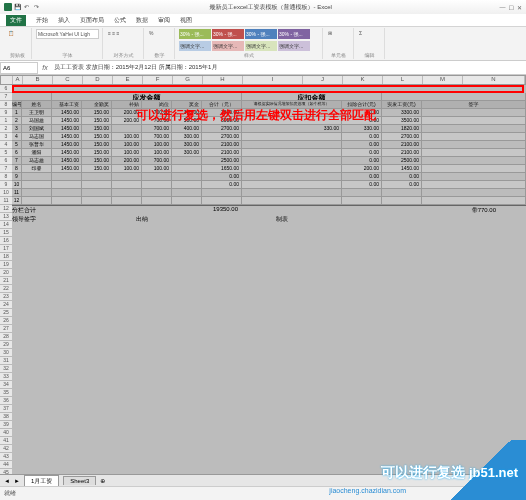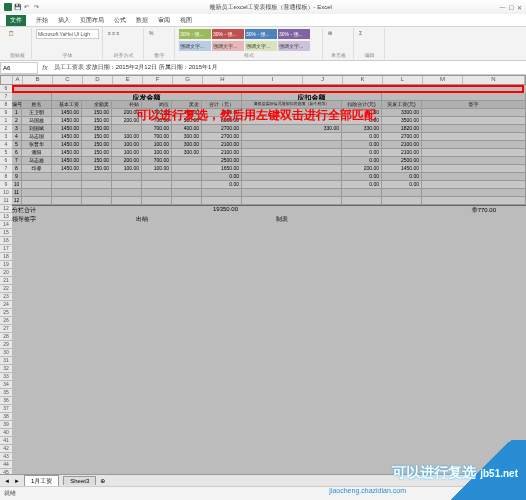--- a/index.html
+++ b/index.html
@@ -417,14 +417,14 @@
   <span>就绪</span>
   <span>
     <span>▦</span>
     <span>▤</span>
     <span>—●—</span>
     <span>100%</span>
   </span>
 </div>
 
 <div class="corner"></div>
-<div class="watermark"><span>可以进行复选</span> <span style="font-size:10px">jb51.net</span></div>
+<div class="watermark"><span>可以进行复选</span> <span style="font-size:13px">jb51.net</span></div>
 <div class="watermark2">jiaocheng.chazidian.com</div>
 
 </body></html>

